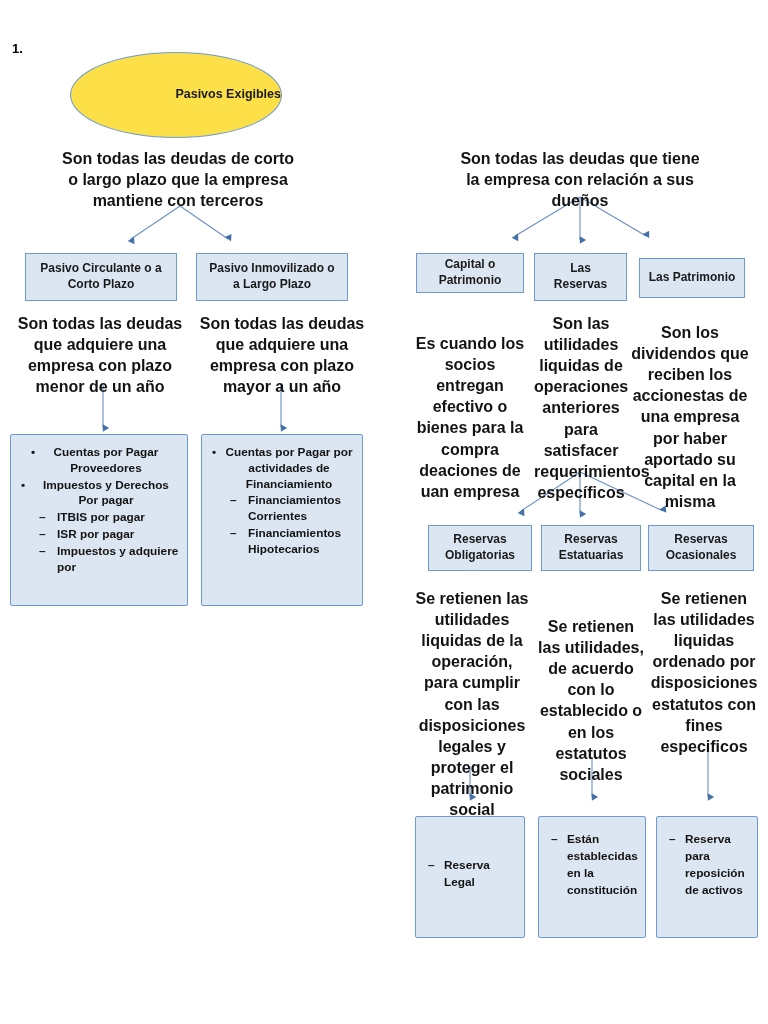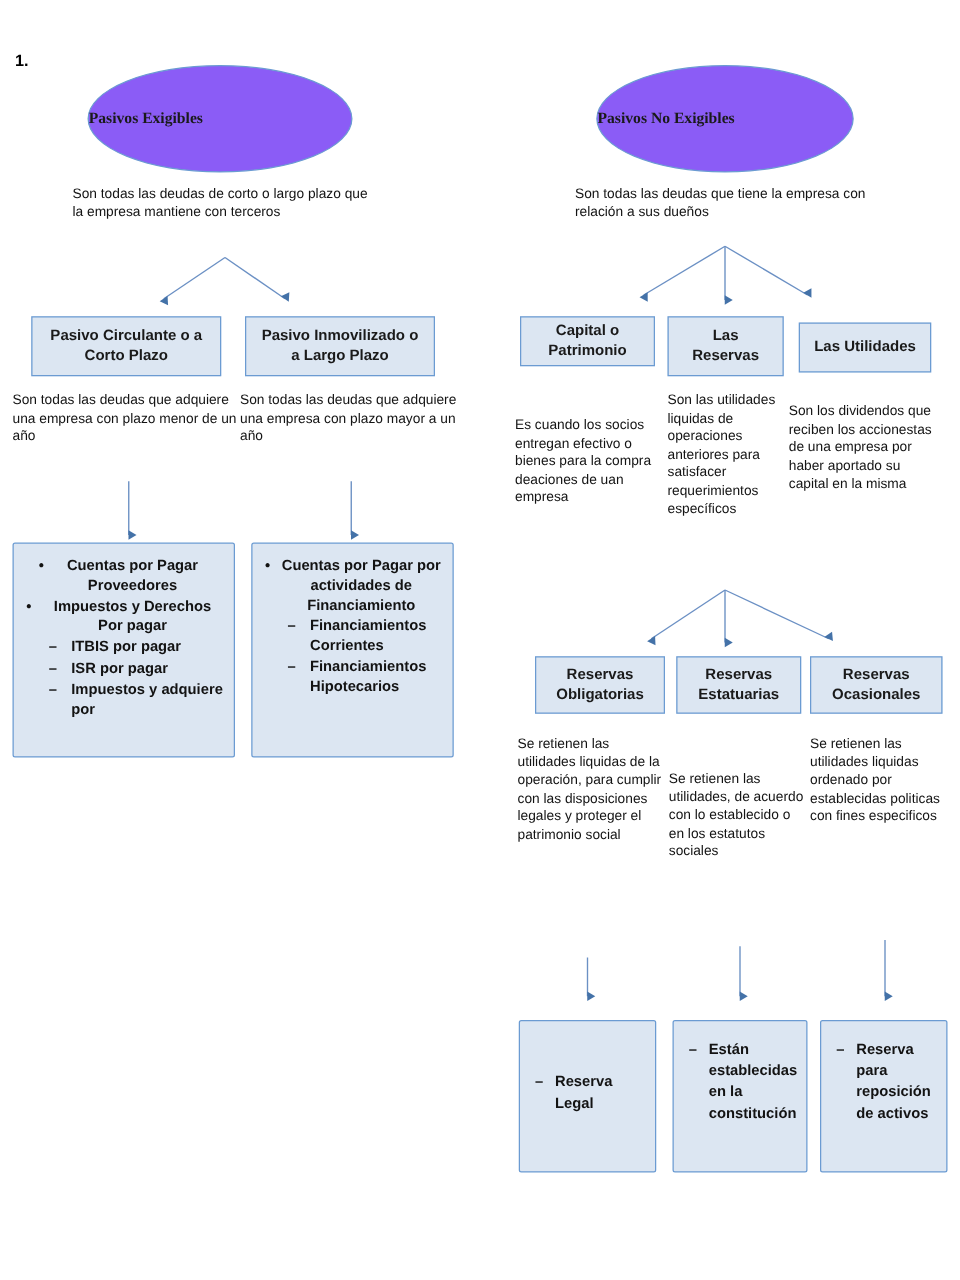--- a/index.html
+++ b/index.html
@@ -23,27 +23,26 @@
   .item-number {
     font-size: 13px;
     font-weight: bold;
     color: #000000;
     letter-spacing: 0;
   }
 
   
   .ellipse {
     border-radius: 50%;
-    background: #8b5cf6;
+    background: #fde047;
     border: 1.5px solid #6b9bd2;
     display: flex;
     align-items: center;
-    justify-content: flex-start;
-    box-sizing: border-box;
-    font-family: Liberation Serif, serif;
+    justify-content: flex-end;
+    box-sizing: border-box;
   }
   .ellipse-label {
     font-size: 12.5px;
     font-weight: bold;
     color: #1a1a1a;
     text-align: center;
     line-height: 1.25;
   }
 
   
@@ -68,24 +67,24 @@
   
   .round-box {
     background: #dce6f2;
     border: 1.3px solid #6b9bd2;
     border-radius: 2px;
     box-sizing: border-box;
   }
 
   
   .caption {
-    font-size: 11px;
-    font-weight: normal;
+    font-size: 16px;
+    font-weight: bold;
     color: #131313;
-    text-align: left;
+    text-align: center;
     line-height: 1.32;
     white-space: pre-line;
   }
 
   
   .bullets {
     font-size: 11.8px;
     font-weight: bold;
     color: #131313;
     line-height: 1.34;
@@ -214,60 +213,57 @@
   </div>
 
   <div class="abs round-box" style="left:201px; top:434px; width:162px; height:172px;">
     <div class="bullets">
       <span class="b-l1 tight">Cuentas por Pagar por actividades de Financiamiento</span>
       <span class="b-l2">Financiamientos Corrientes</span>
       <span class="b-l2">Financiamientos Hipotecarios</span>
     </div>
   </div>
 
-  <div class="abs ellipse" style="left:477px; top:52px; width:206px; height:86px;">
-    <div class="ellipse-label">Pasivos No Exigibles</div>
-  </div>
 
   <div class="abs caption" style="left:460px; top:148px; width:240px;">Son todas las deudas que tiene la empresa con relación a sus dueños</div>
 
   <div class="abs rect-box" style="left:416px; top:253px; width:108px; height:40px;">
     <div class="rect-label">Capital  o
 Patrimonio</div>
   </div>
   <div class="abs caption" style="left:412px; top:333px; width:116px;">Es cuando los socios entregan efectivo o bienes para la compra deaciones de uan empresa</div>
 
   <div class="abs rect-box" style="left:534px; top:253px; width:93px; height:48px;">
     <div class="rect-label">Las
 Reservas</div>
   </div>
   <div class="abs caption" style="left:534px; top:313px; width:94px;">Son las utilidades liquidas de operaciones anteriores para satisfacer requerimientos específicos</div>
 
   <div class="abs rect-box" style="left:639px; top:258px; width:106px; height:40px;">
-    <div class="rect-label">Las Utilidades</div>
+    <div class="rect-label">Las Patrimonio</div>
   </div>
   <div class="abs caption" style="left:631px; top:322px; width:118px;">Son los dividendos que reciben los accionestas de una empresa por haber aportado su capital en la misma</div>
 
   <div class="abs rect-box" style="left:428px; top:525px; width:104px; height:46px;">
     <div class="rect-label">Reservas
 Obligatorias</div>
   </div>
   <div class="abs caption" style="left:414px; top:588px; width:116px;">Se retienen las utilidades liquidas de la operación, para cumplir con las disposiciones legales y proteger el patrimonio social</div>
 
   <div class="abs rect-box" style="left:541px; top:525px; width:100px; height:46px;">
     <div class="rect-label">Reservas
 Estatuarias</div>
   </div>
   <div class="abs caption" style="left:535px; top:616px; width:112px;">Se retienen las utilidades, de acuerdo con lo establecido o en los estatutos sociales</div>
 
   <div class="abs rect-box" style="left:648px; top:525px; width:106px; height:46px;">
     <div class="rect-label">Reservas
 Ocasionales</div>
   </div>
-  <div class="abs caption" style="left:648px; top:588px; width:112px;">Se retienen las utilidades liquidas ordenado por establecidas politicas con fines especificos</div>
+  <div class="abs caption" style="left:648px; top:588px; width:112px;">Se retienen las utilidades liquidas ordenado por disposiciones estatutos con fines especificos</div>
 
   <div class="abs round-box" style="left:415px; top:816px; width:110px; height:122px;">
     <div class="bullets" style="padding-top:40px;">
       <span class="b-dash">Reserva</span>
       <span class="b-plain" style="white-space:pre-line;">Legal</span>
     </div>
   </div>
 
   <div class="abs round-box" style="left:538px; top:816px; width:108px; height:122px;">
     <div class="bullets" style="padding-top:14px;">

